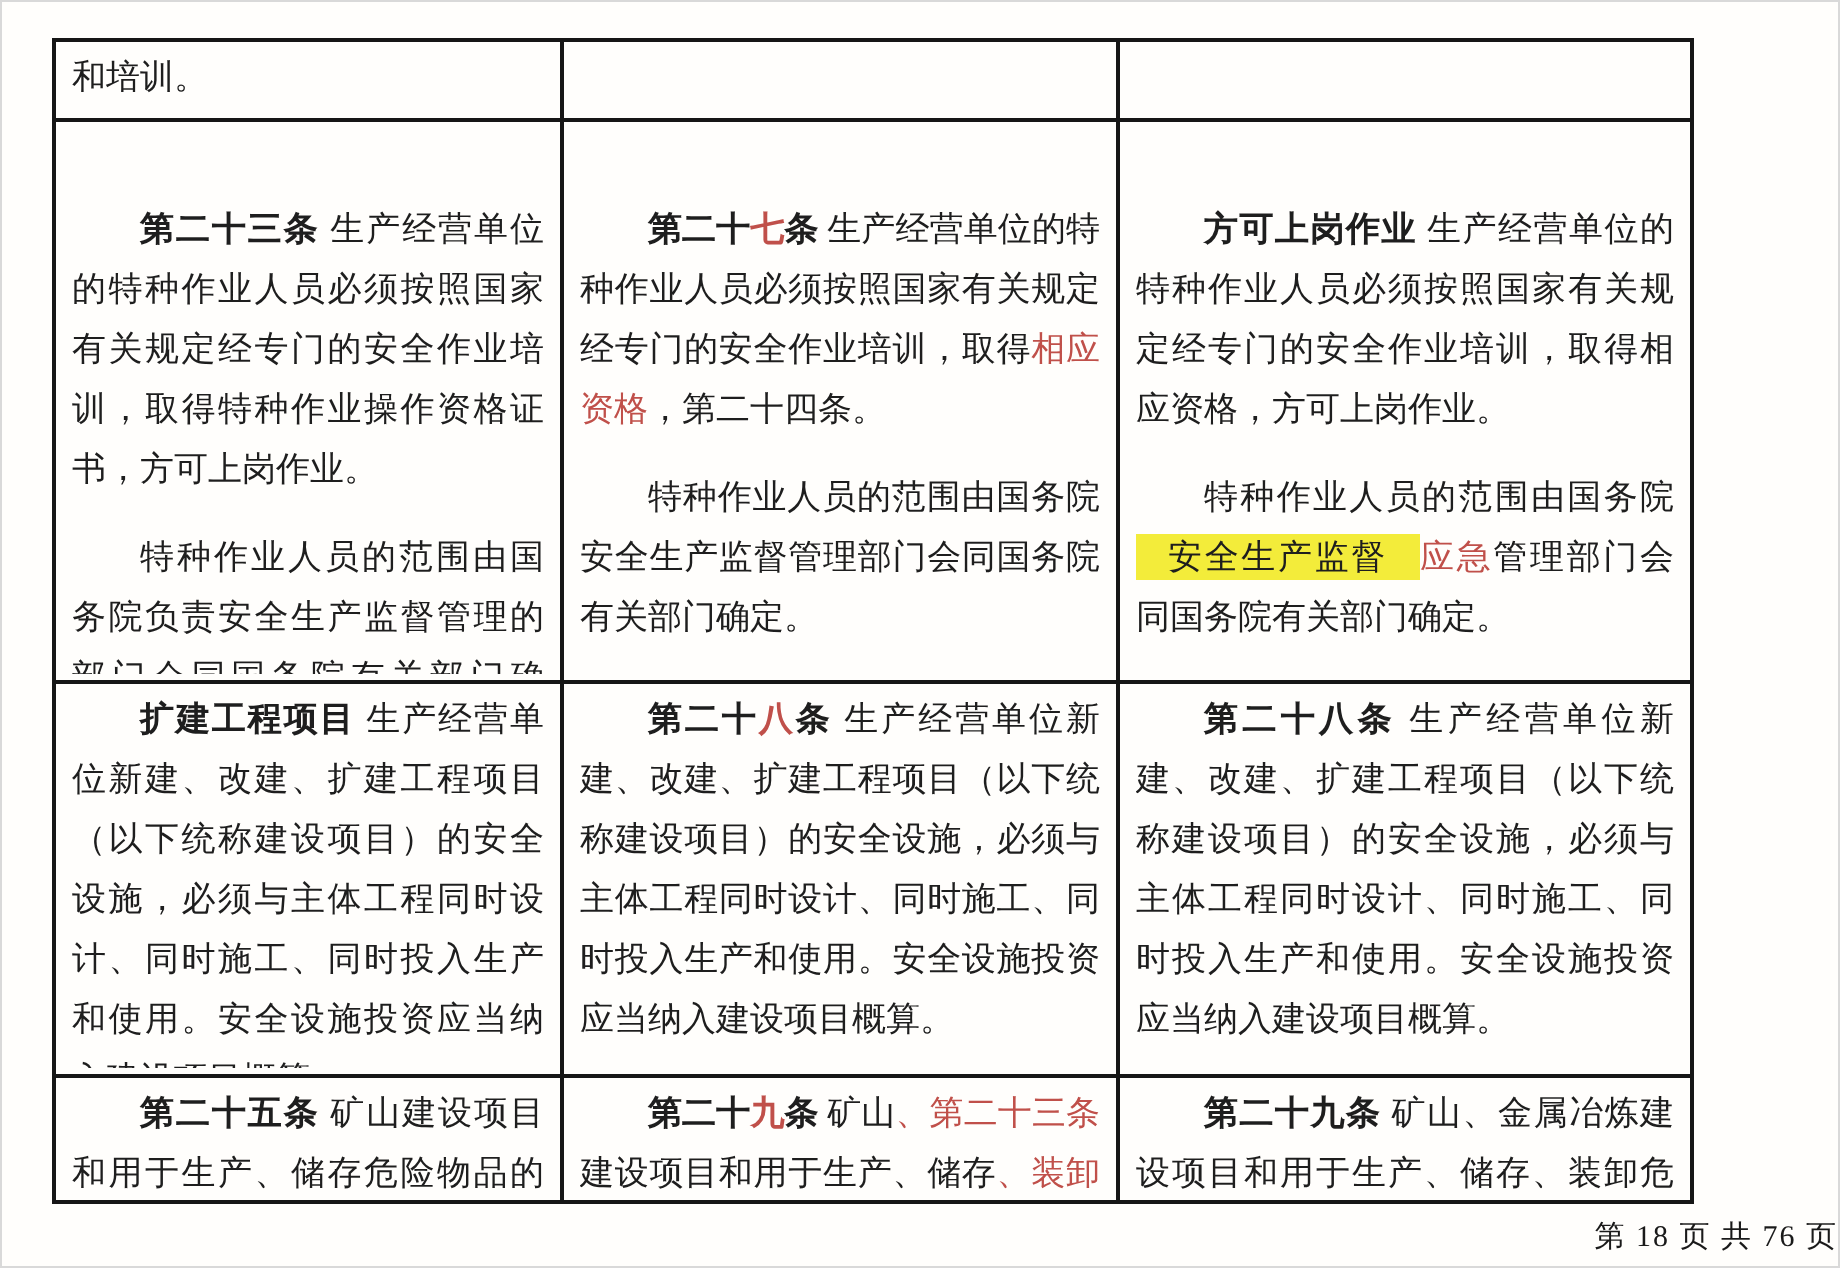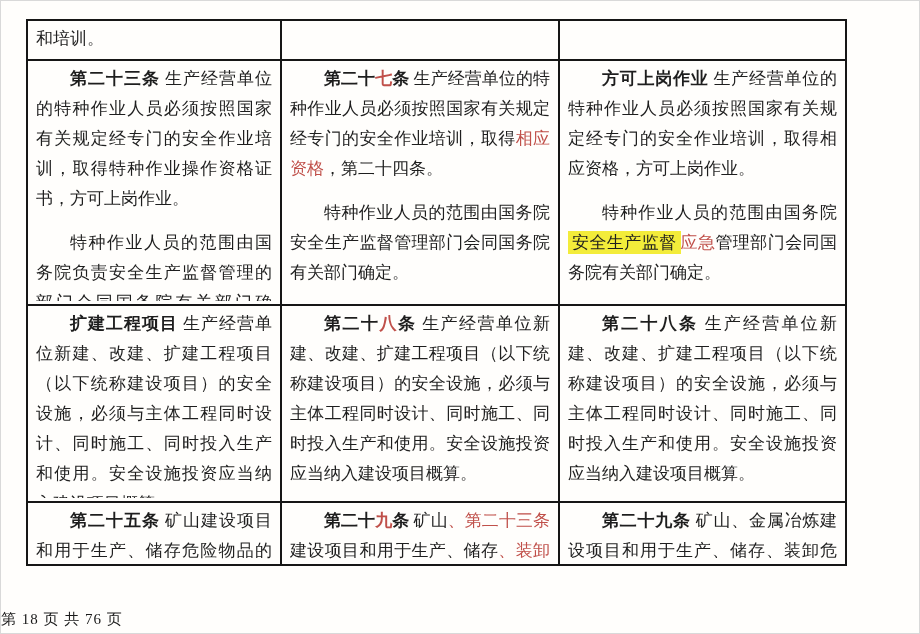--- a/index.html
+++ b/index.html
@@ -26,43 +26,43 @@
     table-layout: fixed;
   }
   table.cmp td {
     border: 2px solid #161616;
     vertical-align: top;
     padding: 3px 8px;
     box-sizing: content-box;
   }
   .cellwrap { overflow: hidden; }
   tr:nth-child(1) .cellwrap { height: 32px; }
-  tr:nth-child(2) .cellwrap { height: 237px; }
+  tr:nth-child(2) .cellwrap { height: 237px; margin-top: 36px; }
   tr:nth-child(3) .cellwrap { height: 189px; }
   tr:nth-child(4) .cellwrap { height: 55px; }
   .para {
     text-indent: 2em;
     text-align: justify;
     line-height: 30px;
     font-size: 17px;
     margin: 0;
   }
   .para + .para { margin-top: 14px; }
   .para.no-indent { text-indent: 0; }
   .seg-normal {}
   .seg-bold { font-weight: bold; }
   .seg-bold-red { font-weight: bold; color: #c0504a; }
   .seg-red { color: #c0504a; }
-  .seg-highlight { background: #f3ec3a; color: #1e1e1e; padding: 2px 4px; }
+  .seg-highlight { background: #f3ec3a; color: #1e1e1e; padding: 2px 16px; }
   .footer {
     position: absolute;
     left: 0;
     top: 603px;
     width: 100%;
-    text-align: left;
+    text-align: right;
     font-size: 15px;
     line-height: 30px;
     color: #1a1a1a;
     letter-spacing: 1px;
   }
 </style>
 </head>
 <body>
 
 <div class="page">

